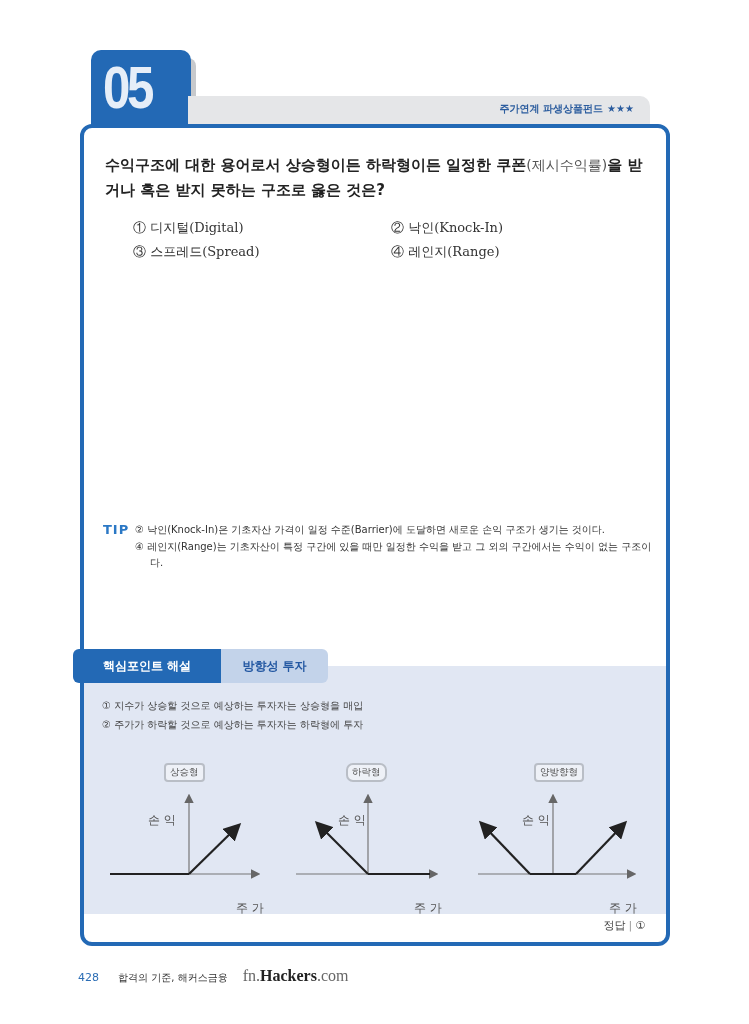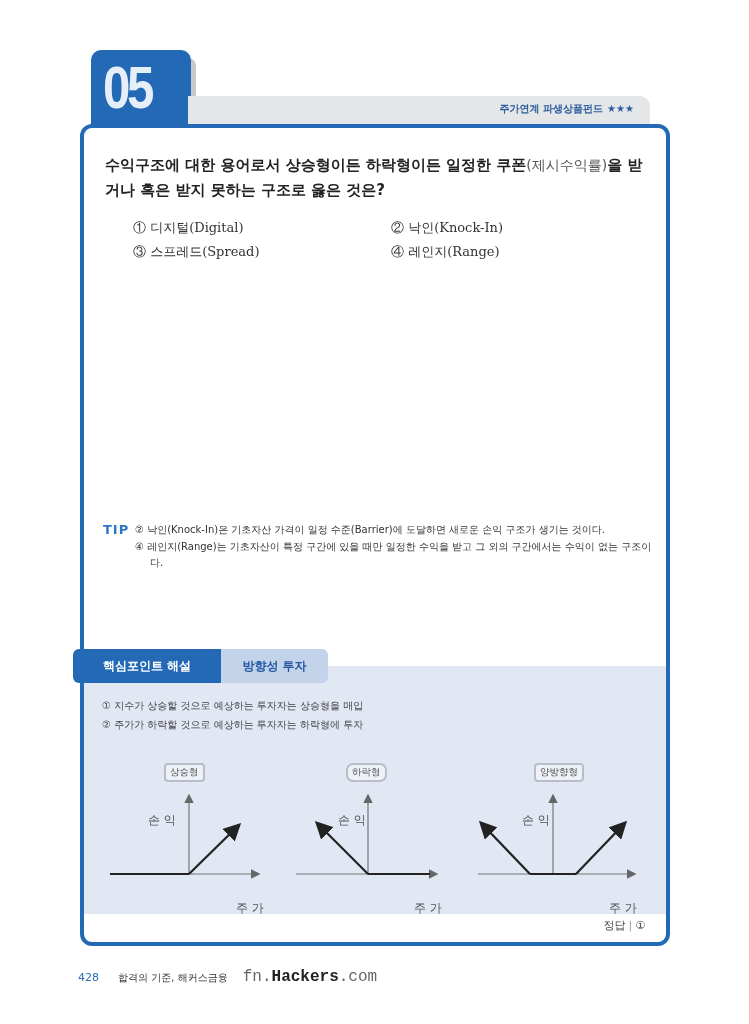--- a/index.html
+++ b/index.html
@@ -83,21 +83,21 @@
     }
     .axis-label { position: absolute; font-size: 12px; color: #555; white-space: nowrap; margin-top: 20px; }
     .answer {
       position: absolute; right: 104px; top: 918px; font-size: 11px; color: #444;
     }
     .answer .sep { color: #999; margin: 0 3px; }
     
     .footer { position: absolute; left: 78px; top: 966px; white-space: nowrap; }
     .page-no { font-size: 11px; color: #2b6db5; margin-right: 14px; }
     .slogan { font-size: 10px; color: #333; margin-right: 10px; }
-    .site { font-family: Liberation Mono, monospace; font-size: 16px; color: #666; }
+    .site { font-family: Liberation Serif, serif; font-size: 16px; color: #666; }
     .site b { color: #222; }
   </style>
 </head>
 <body>
 
 <div class="num-tab-shadow"></div>
 <div class="num-tab"></div>
 <div class="num-text">05</div>
 <div class="topic-bar">
   <span class="topic-text"><span>주가연계 파생상품펀드</span><span class="topic-stars">★★★</span></span>

